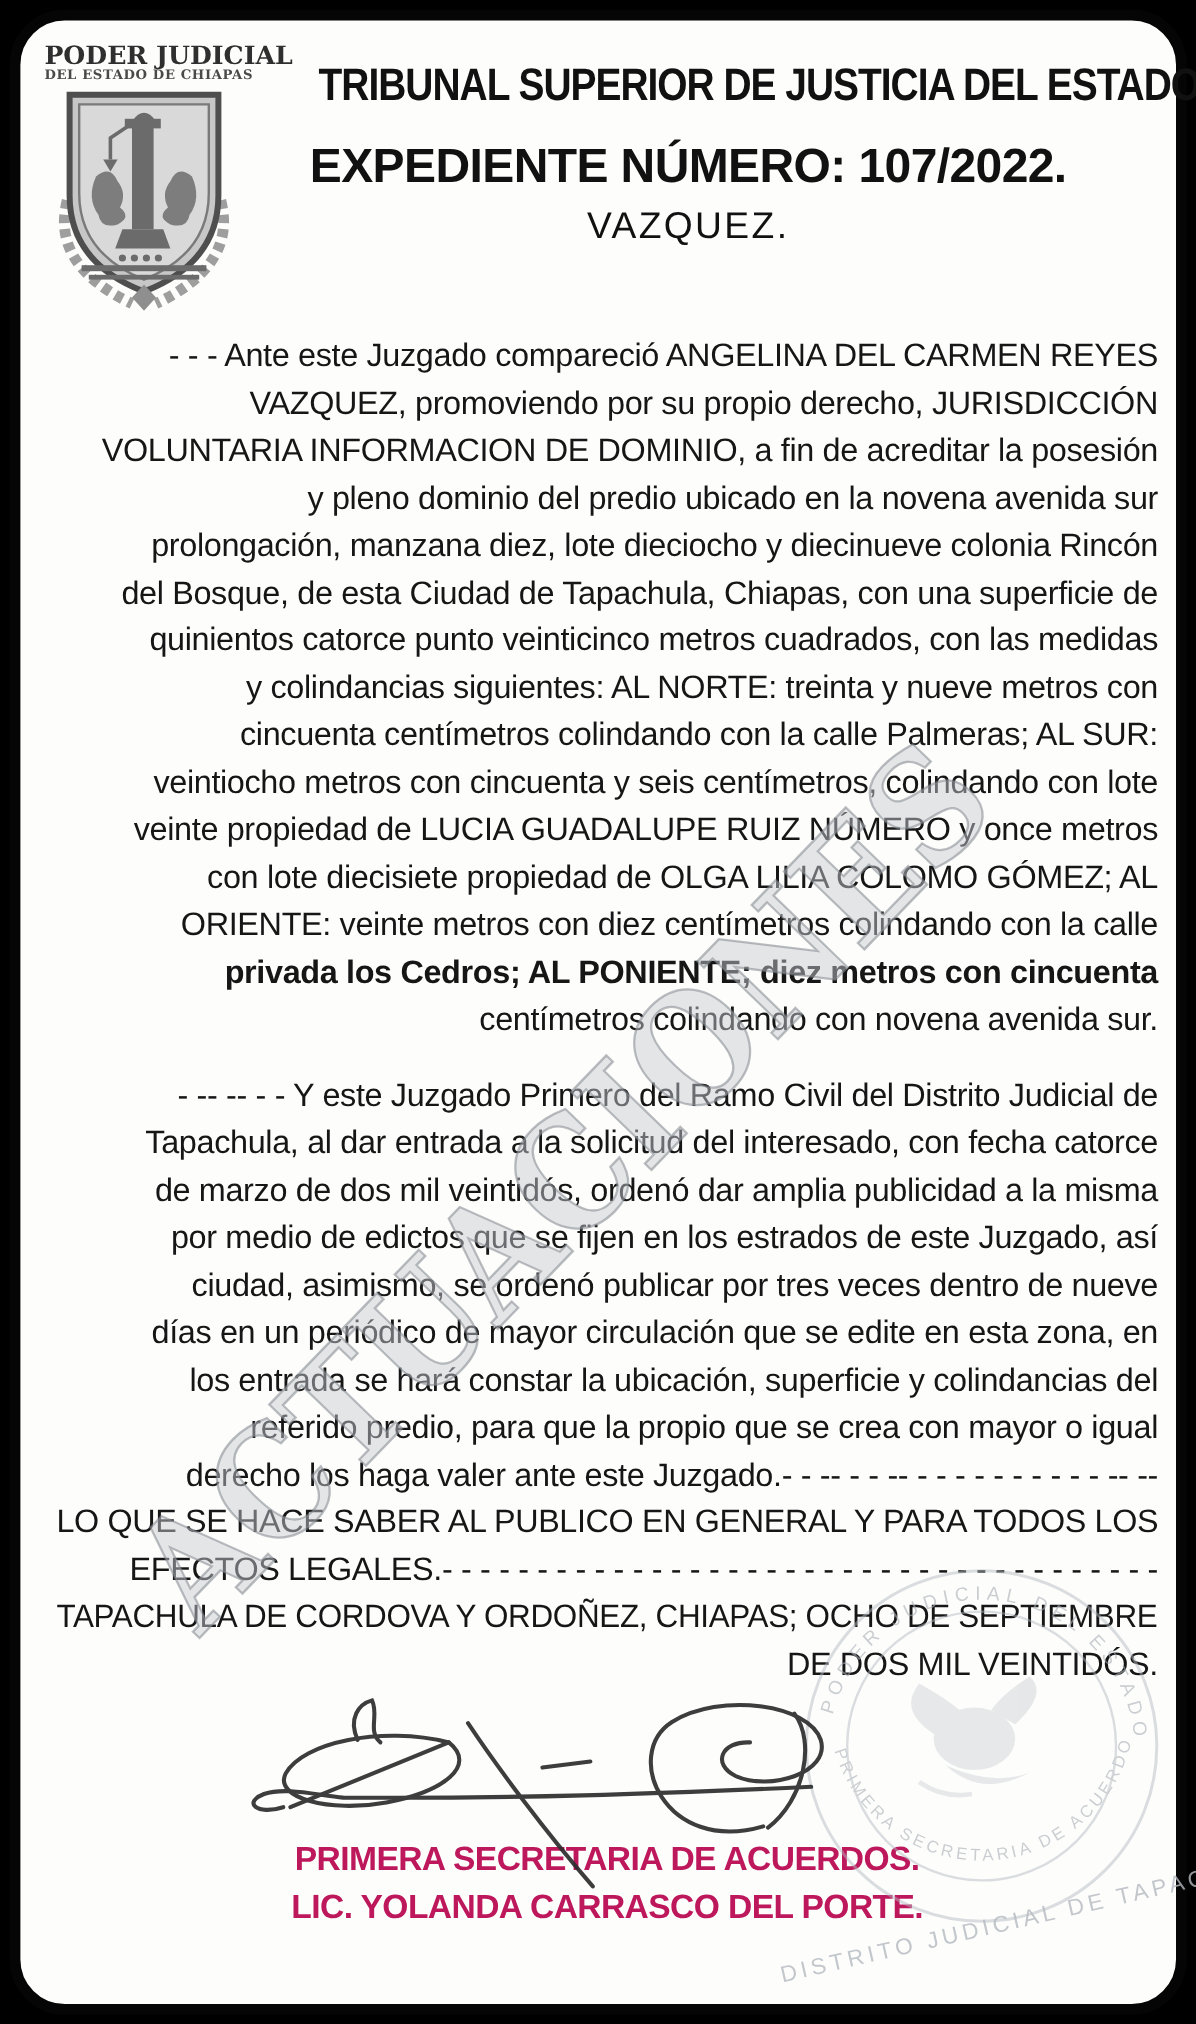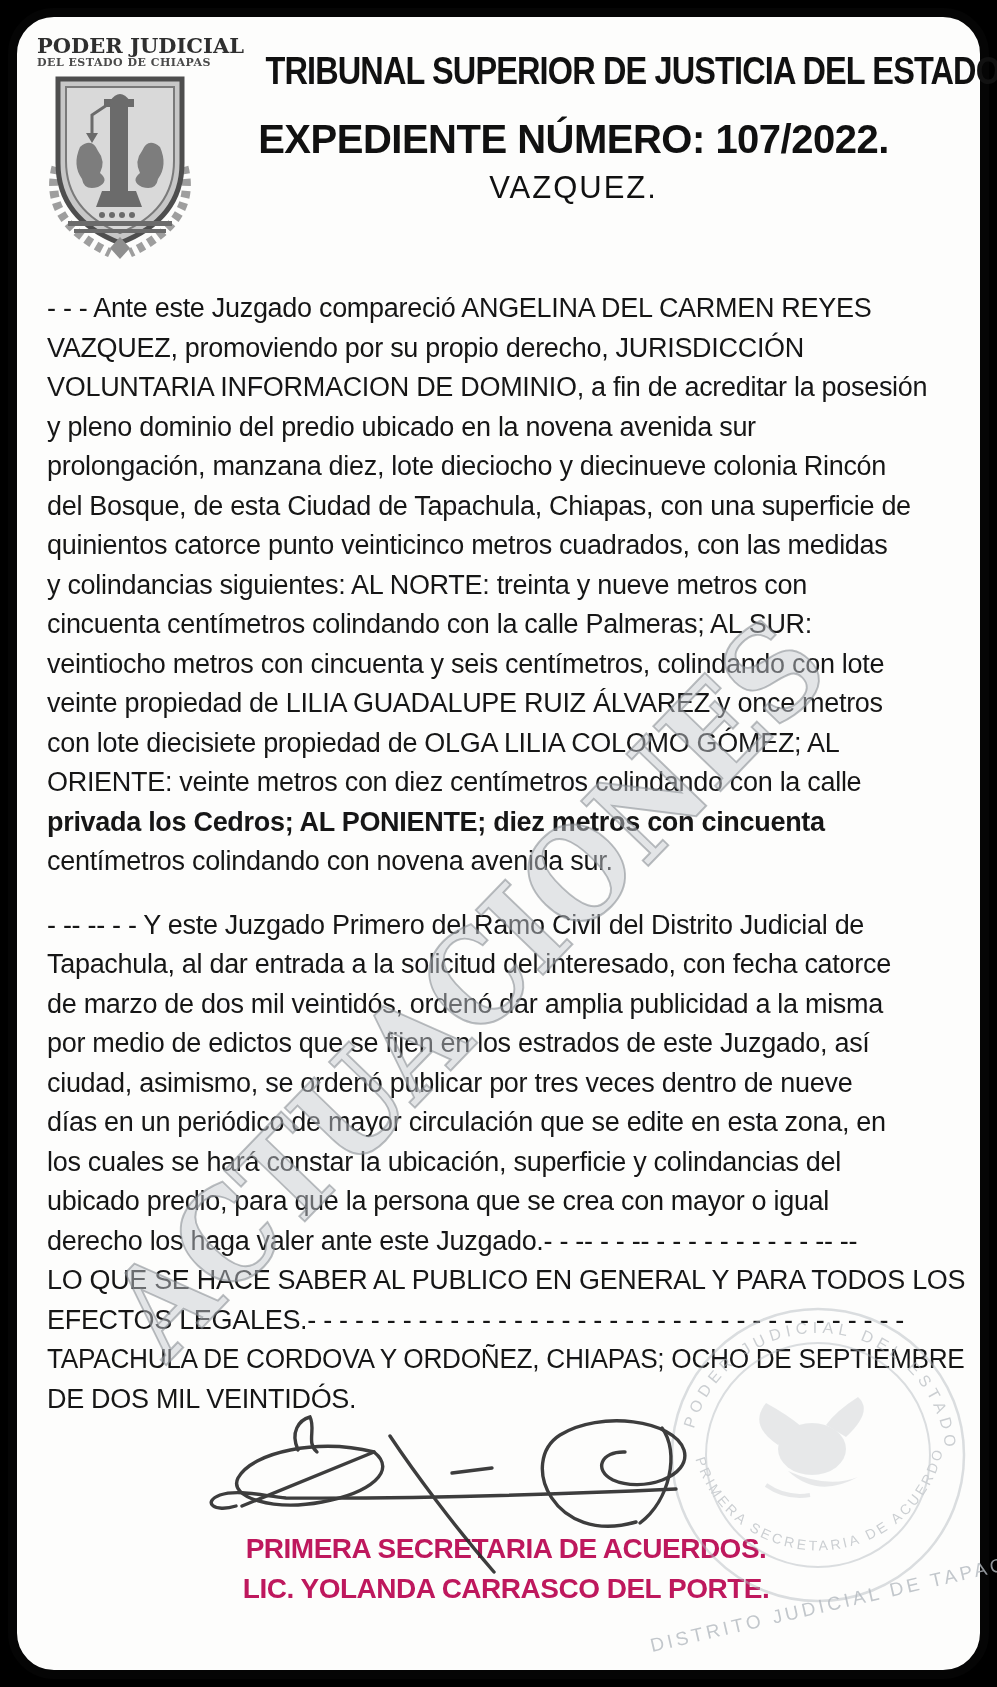--- a/index.html
+++ b/index.html
@@ -38,22 +38,23 @@
     position:absolute;left:185px;right:35px;top:34px;
     text-align:center;color:#111;
   }
   .fit-center{display:inline-block;white-space:nowrap;}
   .doc-title{font-weight:bold;font-size:38px;letter-spacing:-1px;}
   .doc-expediente{font-weight:bold;font-size:40px;letter-spacing:-.5px;margin-top:24px;}
   .doc-edicto{font-weight:normal;font-size:31px;letter-spacing:2px;margin-top:10px;}
   .header > div{line-height:1.1;}
   
   .body-text{
-    position:absolute;left:30px;top:272px;width:918px;
+    position:absolute;left:30px;top:260px;width:918px;
     color:#161616;
+    text-align:right;
   }
   .para{margin:0;}
   .para2{margin-top:24px;}
   .line{
     height:39.5px;line-height:39.5px;
     font-size:27px;letter-spacing:-.3px;
     white-space:nowrap;overflow:visible;
   }
   
   .sig-block{
@@ -118,35 +119,35 @@
         <div class="line" style="word-spacing: 0px;">- - - Ante este Juzgado compareció ANGELINA DEL CARMEN REYES</div>
         <div class="line" style="word-spacing: 0px;">VAZQUEZ, promoviendo por su propio derecho, JURISDICCIÓN</div>
         <div class="line" style="word-spacing: 0px;">VOLUNTARIA INFORMACION DE DOMINIO, a fin de acreditar la posesión</div>
         <div class="line" style="word-spacing: 0px;">y pleno dominio del predio ubicado en la novena avenida sur</div>
         <div class="line" style="word-spacing: 0px;">prolongación, manzana diez, lote dieciocho y diecinueve colonia Rincón</div>
         <div class="line" style="word-spacing: 0px;">del Bosque, de esta Ciudad de Tapachula, Chiapas, con una superficie de</div>
         <div class="line" style="word-spacing: 0px;">quinientos catorce punto veinticinco metros cuadrados, con las medidas</div>
         <div class="line" style="word-spacing: 0px;">y colindancias siguientes: AL NORTE: treinta y nueve metros con</div>
         <div class="line" style="word-spacing: 0px;">cincuenta centímetros colindando con la calle Palmeras; AL SUR:</div>
         <div class="line" style="word-spacing: 0px;">veintiocho metros con cincuenta y seis centímetros, colindando con lote</div>
-        <div class="line" style="word-spacing: 0px;">veinte propiedad de LILIA GUADALUPE RUIZ ÁLVAREZ y once metros</div>
+        <div class="line" style="word-spacing: 0px;">veinte propiedad de LUCIA GUADALUPE RUIZ NÚMERO y once metros</div>
         <div class="line" style="word-spacing: 0px;">con lote diecisiete propiedad de OLGA LILIA COLOMO GÓMEZ; AL</div>
         <div class="line" style="word-spacing: 0px;">ORIENTE: veinte metros con diez centímetros colindando con la calle</div>
         <div class="line" style="word-spacing: 0px; font-weight: bold;">privada los Cedros; AL PONIENTE; diez metros con cincuenta</div>
         <div class="line last">centímetros colindando con novena avenida sur.</div>
       </div>
     <div class="para para2">
         <div class="line" style="word-spacing: 0px;">- -- -- - - Y este Juzgado Primero del Ramo Civil del Distrito Judicial de</div>
         <div class="line" style="word-spacing: 0px;">Tapachula, al dar entrada a la solicitud del interesado, con fecha catorce</div>
         <div class="line" style="word-spacing: 0px;">de marzo de dos mil veintidós, ordenó dar amplia publicidad a la misma</div>
         <div class="line" style="word-spacing: 0px;">por medio de edictos que se fijen en los estrados de este Juzgado, así</div>
         <div class="line" style="word-spacing: 0px;">ciudad, asimismo, se ordenó publicar por tres veces dentro de nueve</div>
         <div class="line" style="word-spacing: 0px;">días en un periódico de mayor circulación que se edite en esta zona, en</div>
-        <div class="line" style="word-spacing: 0px;">los cuales se hará constar la ubicación, superficie y colindancias del</div>
-        <div class="line" style="word-spacing: 0px;">ubicado predio, para que la persona que se crea con mayor o igual</div>
+        <div class="line" style="word-spacing: 0px;">los entrada se hará constar la ubicación, superficie y colindancias del</div>
+        <div class="line" style="word-spacing: 0px;">referido predio, para que la propio que se crea con mayor o igual</div>
         <div class="line" style="word-spacing: 0px;">derecho los haga valer ante este Juzgado.- - -- - - -- - - - - - - - - - - -- --</div>
         <div class="line" style="transform: scaleX(0.997826); transform-origin: 0px 50%;">LO QUE SE HACE SABER AL PUBLICO EN GENERAL Y PARA TODOS LOS</div>
         <div class="line" style="word-spacing: 0px;">EFECTOS LEGALES.- - - - - - - - - - - - - - - - - - - - - - - - - - - - - - - - - - - - - -</div>
         <div class="line" style="transform: scaleX(0.970402); transform-origin: 0px 50%;">TAPACHULA DE CORDOVA Y ORDOÑEZ, CHIAPAS; OCHO DE SEPTIEMBRE</div>
         <div class="line last">DE DOS MIL VEINTIDÓS.</div>
       </div>
   </div>
 
   <div class="sig-block">
     <div class="sig-line">PRIMERA SECRETARIA DE ACUERDOS.</div>

